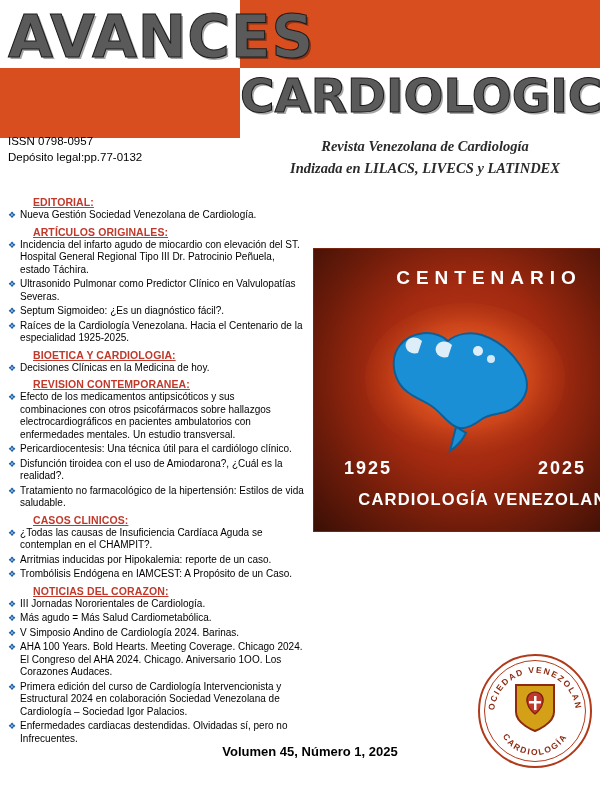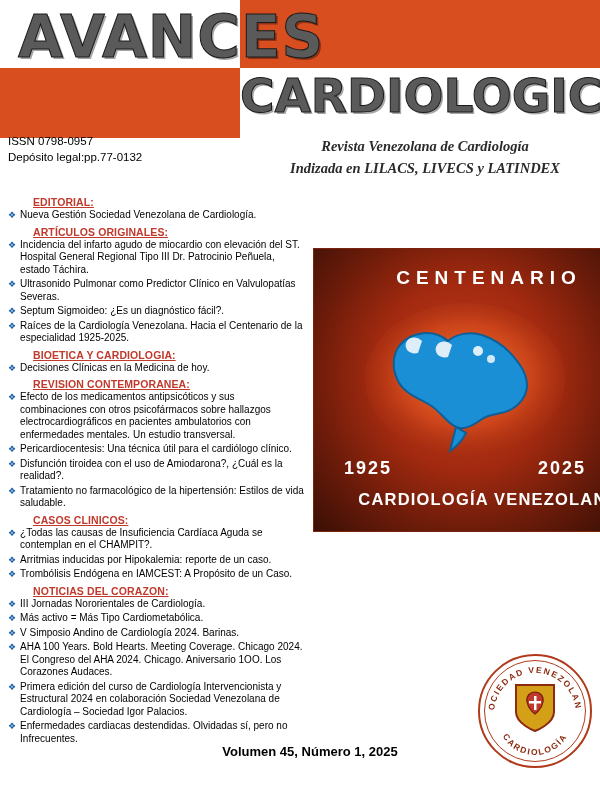--- a/index.html
+++ b/index.html
@@ -34,21 +34,21 @@
   .orange-block-mid {
     position: absolute;
     left: 0px;
     top: 68px;
     width: 240px;
     height: 70px;
     background: #d94e1f;
   }
   .title-avances {
     position: absolute;
-    left: 18px;
+    left: 8px;
     top: 8px;
     font-family: "DejaVu Sans", sans-serif;
     font-weight: bold;
     font-size: 58px;
     letter-spacing: 1px;
     color: #5a5a5a;
     -webkit-text-stroke: 1px #1a1a1a;
     text-shadow: 2px 2px 0 rgba(0,0,0,0.35);
     line-height: 1;
   }
@@ -334,21 +334,21 @@
       <span class="txt">Trombólisis Endógena en IAMCEST: A Propósito de un Caso.</span>
     </div>
 
     <div class="sec-head">NOTICIAS DEL CORAZON:</div>
     <div class="item">
       <span class="bullet">❖</span>
       <span class="txt">III Jornadas Nororientales de Cardiología.</span>
     </div>
     <div class="item">
       <span class="bullet">❖</span>
-      <span class="txt">Más activo = Más Tipo Cardiometabólica.</span>
+      <span class="txt">Más agudo = Más Salud Cardiometabólica.</span>
     </div>
     <div class="item">
       <span class="bullet">❖</span>
       <span class="txt">V Simposio Andino de Cardiología 2024. Barinas.</span>
     </div>
     <div class="item">
       <span class="bullet">❖</span>
       <span class="txt">AHA 100 Years. Bold Hearts. Meeting Coverage. Chicago 2024.  El Congreso del AHA 2024. Chicago. Aniversario 1OO. Los Corazones Audaces.</span>
     </div>
     <div class="item">

